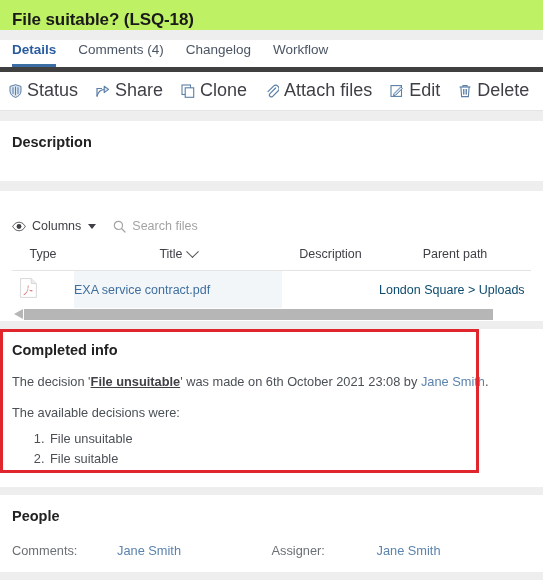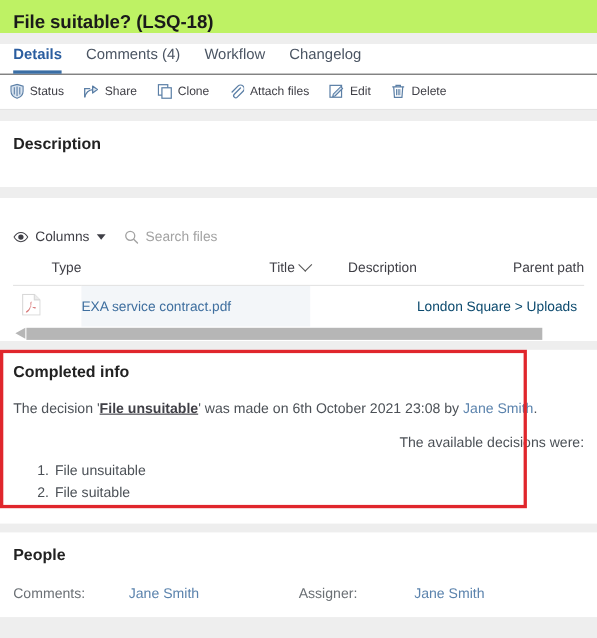--- a/index.html
+++ b/index.html
@@ -33,21 +33,21 @@
     margin: 0 0 10px 0;
     line-height: 20px;
   }
 
   
   .tabs {
     display: flex;
     align-items: flex-end;
     gap: 22px;
     background: #ffffff;
-    border-bottom: 1px solid #404040;
+    border-bottom: 5px solid #404040;
     padding: 0 12px;
     height: 27px;
   }
   .tab {
     font-size: 13.5px;
     color: #4b5563;
     padding-bottom: 6px;
     border-bottom: 3px solid transparent;
     cursor: pointer;
     white-space: nowrap;
@@ -65,21 +65,21 @@
     align-items: center;
     gap: 18px;
     background: #ffffff;
     padding: 8px 12px 9px 8px;
     border-bottom: 1px solid #e4e4e4;
   }
   .tb-btn {
     display: flex;
     align-items: center;
     gap: 5px;
-    font-size: 11px;
+    font-size: 18px;
     color: #3f3f46;
     cursor: pointer;
     white-space: nowrap;
   }
   .tb-ico {
     width: 14px;
     height: 14px;
     display: inline-flex;
     align-items: center;
     justify-content: center;
@@ -149,21 +149,21 @@
   .search-box input::placeholder { color: #a3a3a3; }
 
   
   table.files {
     width: 100%;
     border-collapse: collapse;
     margin-top: 14px;
     table-layout: fixed;
   }
   table.files th {
-    text-align: right;
+    text-align: center;
     font-size: 12.5px;
     font-weight: normal;
     color: #3f3f46;
     padding: 0 0 9px 0;
     border-bottom: 1px solid #e4e4e4;
     white-space: nowrap;
   }
   table.files td {
     padding: 7px 0;
     font-size: 12.5px;
@@ -260,21 +260,20 @@
   .person-link {
     color: #5b83ad;
     text-decoration: none;
     cursor: pointer;
   }
   .avail-label {
     font-size: 12.8px;
     color: #4b5056;
     margin-top: 15px;
     line-height: 16px;
-    text-align: right;
   }
   ol.decisions {
     margin: 8px 0 0 0;
     padding-left: 36px;
     font-size: 12.8px;
     color: #4b5056;
   }
   ol.decisions li {
     line-height: 20px;
     padding-left: 2px;
@@ -300,22 +299,22 @@
 </head>
 <body>
 
 <div class="panel header">
   <h1 class="page-title">File suitable? (LSQ-18)</h1>
 </div>
 
 <div class="tabs">
   <div class="tab active">Details</div>
   <div class="tab">Comments (4)</div>
+  <div class="tab">Changelog</div>
   <div class="tab">Workflow</div>
-  <div class="tab">Changelog</div>
 </div>
 
 <div class="toolbar">
 
   <div class="tb-btn">
     <span class="tb-ico">
       <svg width="13" height="14" viewBox="0 0 13 14">
         <path d="M6.5 0.7 L12 2.4 V7 c0 3.4 -2.6 5.5 -5.5 6.4 C3.6 12.5 1 10.4 1 7 V2.4 Z" fill="#d9e4f0" stroke="#5b7fa6" stroke-width="1"></path>
         <path d="M4 3.3 V10 M6.5 2.6 V11.2 M9 3.3 V10" stroke="#5b7fa6" stroke-width="1"></path>
       </svg>

